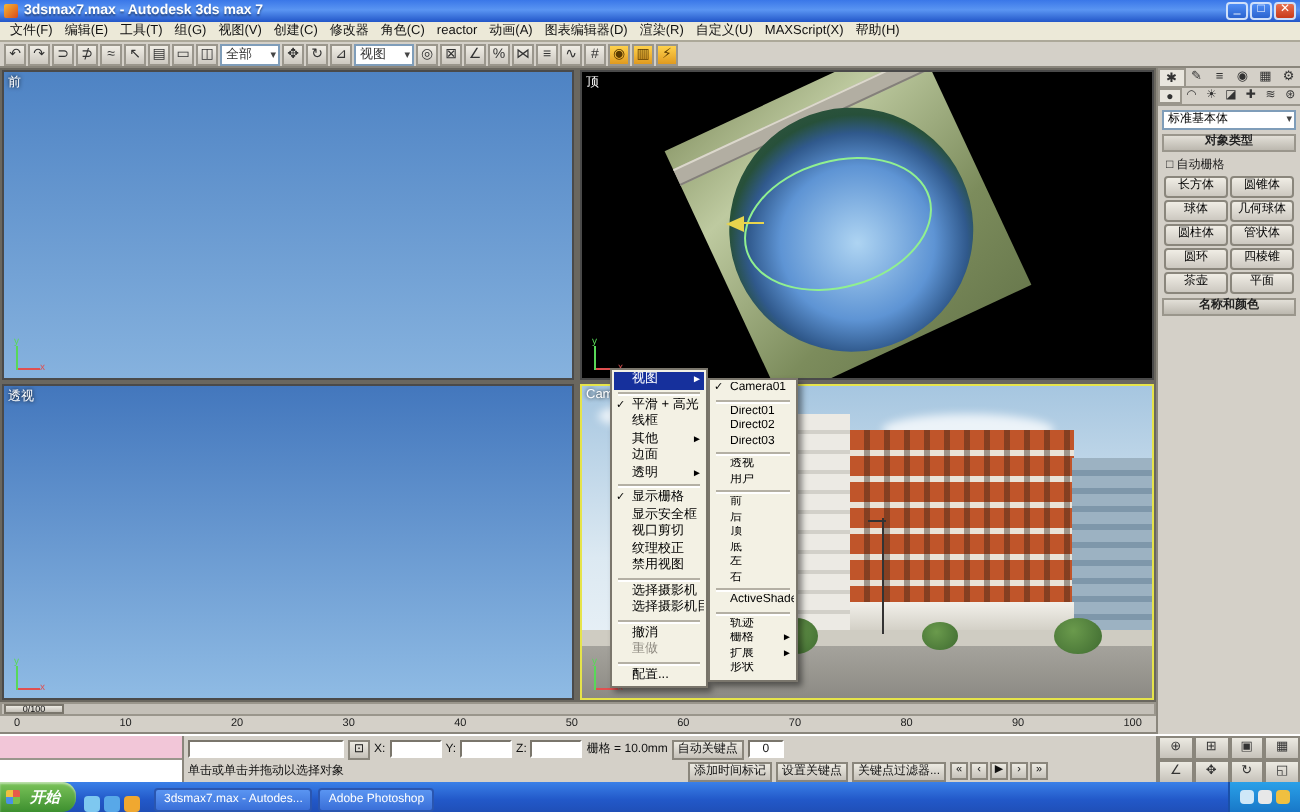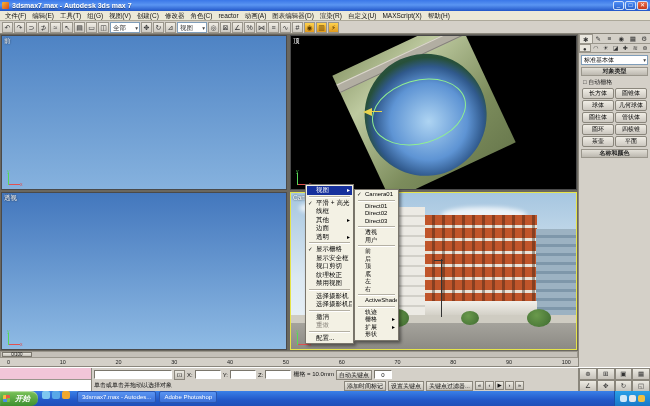--- a/index.html
+++ b/index.html
@@ -111,21 +111,21 @@
   .grid-label{white-space:nowrap;}
   .prompt{flex:1;white-space:nowrap;overflow:hidden;}
   .keybtn{flex:0 0 auto;}
   .frame-field{flex:0 0 18px;text-align:center;}
   .playback{display:flex;gap:1px;}
   .pbtn{width:9px;height:9px;background:linear-gradient(180deg,#eceae2,#c6c2ba);border:1px solid #8a867c;font-size:5.5px;line-height:7px;text-align:center;}
   .nav-grid{position:absolute;left:578px;top:0;width:72px;height:24px;display:grid;grid-template-columns:repeat(4,1fr);grid-template-rows:repeat(2,1fr);border-left:1px solid #8a867c;}
   .nav-btn{border:1px solid #8a867c;background:linear-gradient(180deg,#eceae2,#c6c2ba);font-size:6.5px;line-height:10px;text-align:center;color:#333;}
 
   
-  .taskbar{position:absolute;left:0;top:391px;width:650px;height:15px;background:linear-gradient(180deg,#3a80e8,#2258c8 60%,#1f4fb8);display:flex;align-items:flex-start;z-index:25;}
+  .taskbar{position:absolute;left:0;top:391px;width:650px;height:15px;background:linear-gradient(180deg,#3a80e8,#2258c8 60%,#1f4fb8);display:flex;align-items:flex-end;z-index:25;}
   .start-btn{height:15px;padding:0 8px 0 15px;background:linear-gradient(180deg,#7cc45a,#3d8f2f);border-radius:0 7px 7px 0;color:#fff;font-size:7.5px;font-weight:bold;font-style:italic;line-height:15px;position:relative;flex:0 0 auto;box-shadow:inset 0 1px 1px rgba(255,255,255,.5);}
   .start-btn::before{content:"";position:absolute;left:3px;top:4px;width:7px;height:7px;border-radius:1px;background:conic-gradient(#e85a4a 0 90deg,#7ac04a 0 180deg,#4a90e8 0 270deg,#f0c040 0);}
   .quick-launch{display:flex;gap:2px;margin:0 4px;align-items:center;}
   .ql-icon{width:8px;height:8px;border-radius:2px;}
   .task-btn{height:12px;margin-left:3px;padding:0 4px;background:linear-gradient(180deg,#5a95f2,#3a6fd8);border:1px solid #2a56b0;border-radius:2px;color:#fff;font-size:6px;line-height:10px;max-width:92px;overflow:hidden;white-space:nowrap;flex:0 0 auto;}
   .tray{margin-left:auto;height:15px;background:linear-gradient(180deg,#2aa0e8,#1878c8);display:flex;align-items:center;padding:0 5px;gap:2px;border-left:1px solid #1a50a8;}
   .tray-icon{width:7px;height:7px;border-radius:2px;}
 
   
   .watermark{position:absolute;left:497px;top:343px;width:153px;display:flex;align-items:center;gap:4px;z-index:40;}

